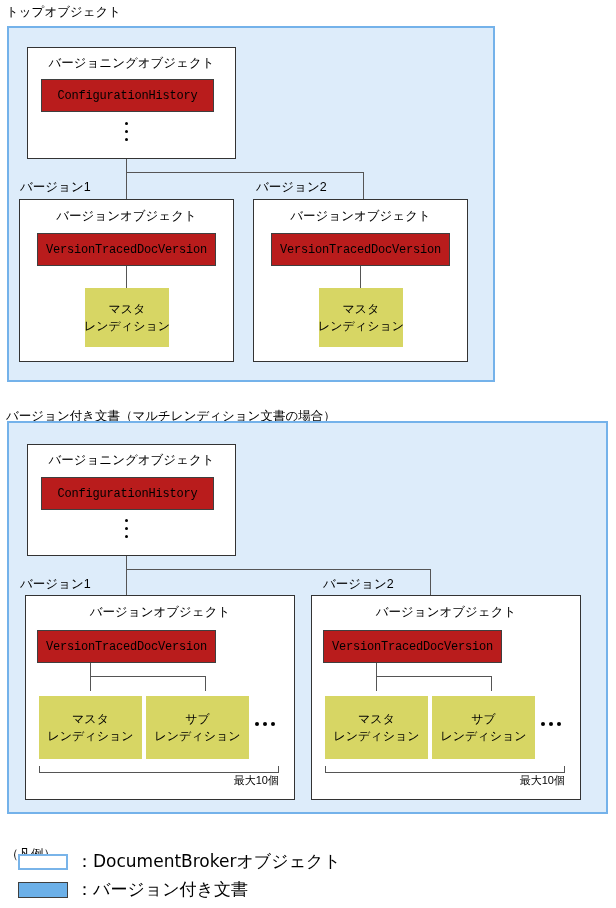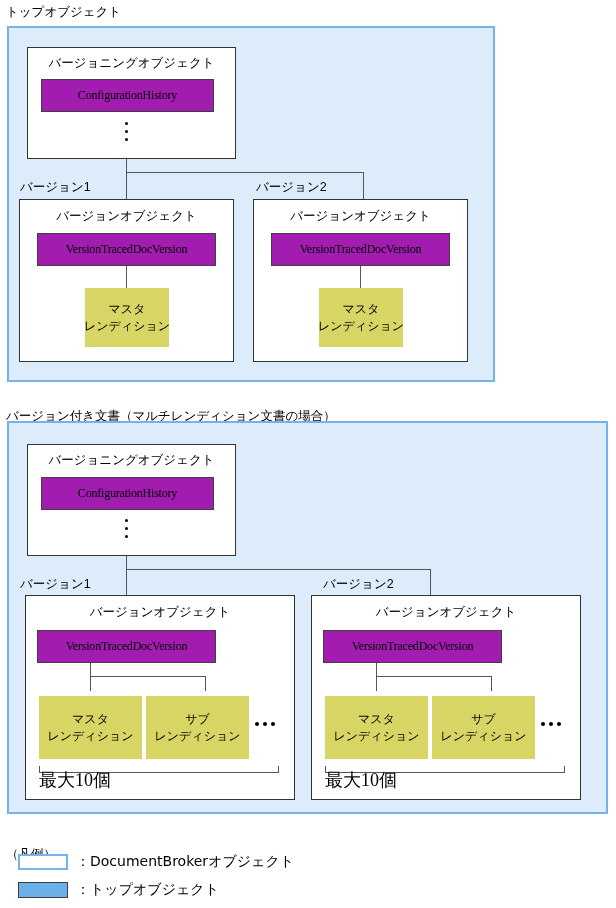--- a/index.html
+++ b/index.html
@@ -43,27 +43,27 @@
     left: 0;
     right: 0;
     text-align: center;
     font-size: 12.5px;
     line-height: 15px;
     white-space: nowrap;
   }
 
   
   .bbox {
-    background: #a21caf;
+    background: #b91c1c;
     border: 1px solid #3f3f3f;
     box-sizing: border-box;
     display: flex;
     align-items: center;
     justify-content: center;
-    font-family: Liberation Serif, serif;
+    font-family: Liberation Mono, monospace;
     font-size: 12px;
     letter-spacing: -0.2px;
     white-space: nowrap;
   }
 
   
   .ybox {
     background: #d7d664;
     box-sizing: border-box;
     display: flex;
@@ -91,30 +91,29 @@
   .vdots i { display: block; width: 3px; height: 3px; background: #000; border-radius: 50%; }
 
   
   .hdots { display: flex; align-items: center; gap: 4px; }
   .hdots i { display: block; width: 4px; height: 4px; background: #000; border-radius: 50%; }
 
   
   .bracket { box-sizing: border-box; border: 1px solid #555555; border-top: none; height: 7px; }
   .bracket-label {
     position: absolute;
-    text-align: left;
-    font-size: 18px;
+    text-align: right;
+    font-size: 11px;
     line-height: 16px;
     white-space: nowrap;
-    font-family: Liberation Serif, serif;
   }
 
   
   .legend-title { font-size: 12.5px; line-height: 16px; white-space: nowrap; }
-  .legend-text  { font-size: 14px; line-height: 16px; white-space: nowrap;
+  .legend-text  { font-size: 17px; line-height: 16px; white-space: nowrap;
                   font-family: "DejaVu Sans", "Liberation Sans", sans-serif; }
   .swatch-white { background: #ffffff; border: 2px solid #79b4e9; box-sizing: border-box; }
   .swatch-blue  { background: #6cb0e8; border: 1px solid #3f3f3f; box-sizing: border-box; }
 </style>
 </head>
 <body>
 
 <div class="abs section-caption" style="left:6px; top:4px;">トップオブジェクト</div>
 
 <div class="abs panel" style="left:7px; top:26px; width:488px; height:356px;"></div>
@@ -224,13 +223,13 @@
   </div>
 <div class="abs bracket" style="left:325px; top:766px; width:240px;"></div>
 <div class="bracket-label" style="left:325px; top:772px; width:240px;">最大10個</div>
 
 <div class="abs legend-title" style="left:6px; top:830px;margin-top:16px;">（凡例）</div>
 
 <div class="abs swatch-white" style="left:18px; top:854px; width:50px; height:16px;"></div>
 <div class="abs legend-text" style="left:76px; top:853px;">：DocumentBrokerオブジェクト</div>
 
 <div class="abs swatch-blue" style="left:18px; top:882px; width:50px; height:16px;"></div>
-<div class="abs legend-text" style="left:76px; top:881px;">：トップオブジェクト</div>
+<div class="abs legend-text" style="left:76px; top:881px;">：バージョン付き文書</div>
 
 </body></html>

